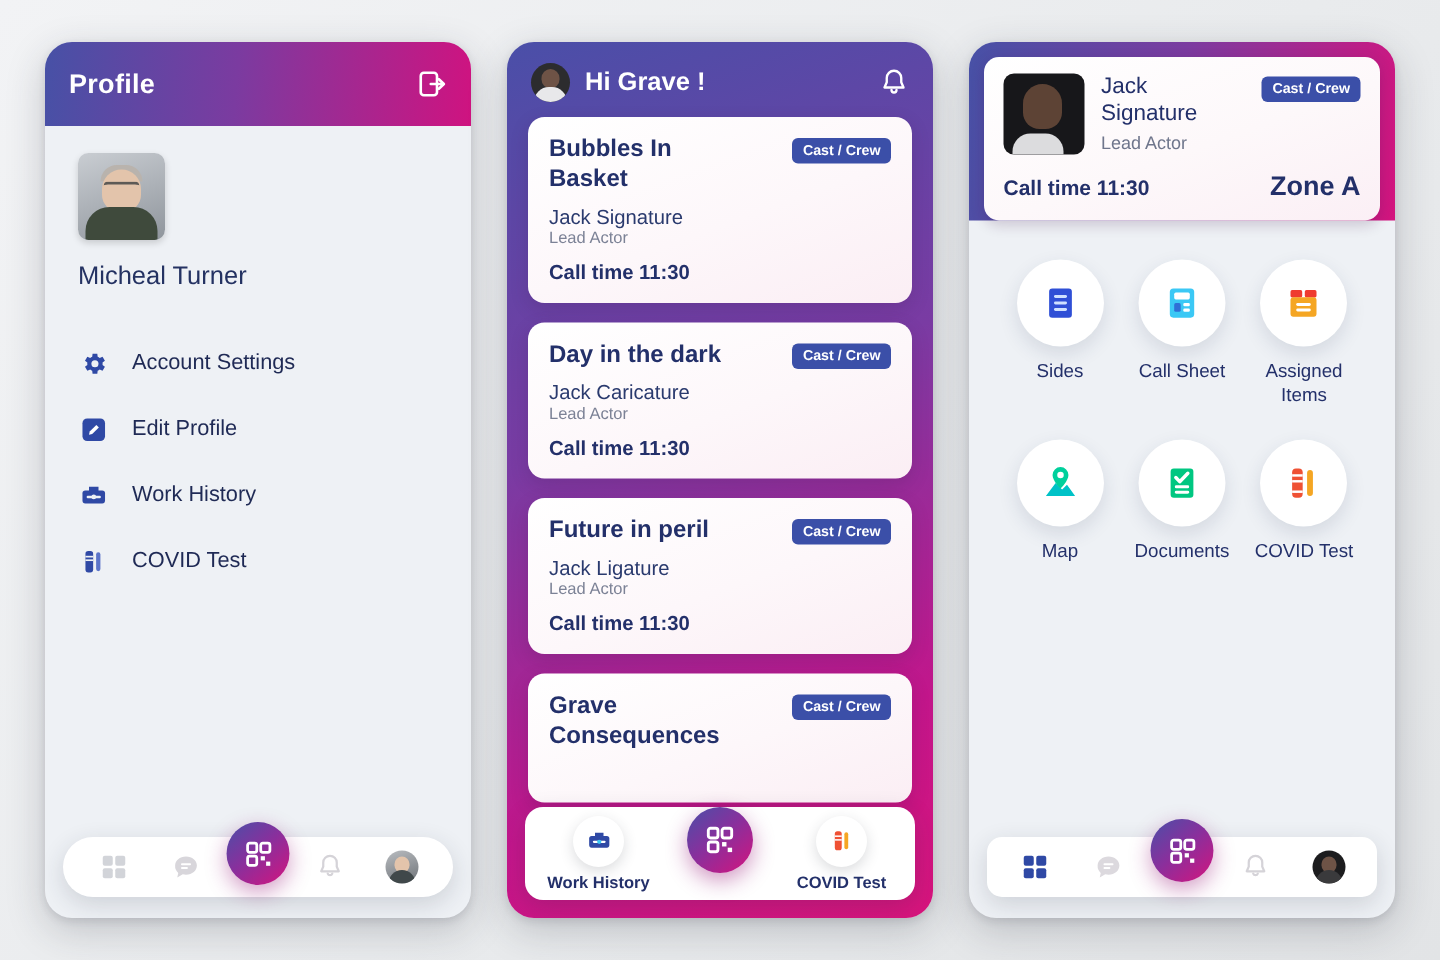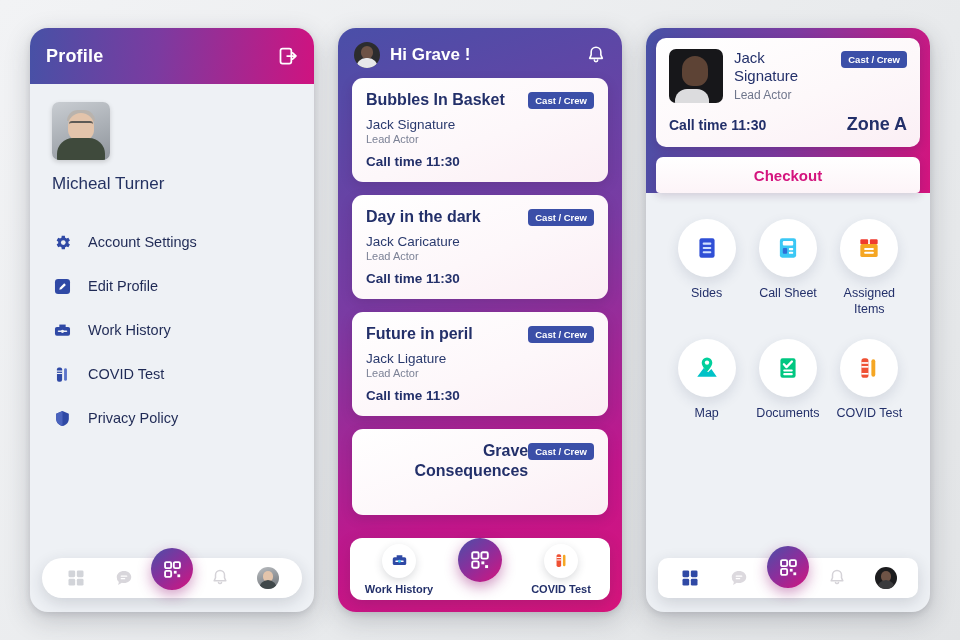--- a/index.html
+++ b/index.html
@@ -112,21 +112,21 @@
   .p2-av .b{position:absolute;left:50%;bottom:0;transform:translateX(-50%);width:22px;height:10px;border-radius:10px 10px 0 0;background:#e8e8ea;}
   .p2-greet { color:#fff; font-size:17px; font-weight:bold; flex:1; }
   .bell-ic { width:20px;height:20px; }
   .p2-list { padding: 0 14px; display:flex; flex-direction:column; gap:13px; }
   .job-card {
     background: linear-gradient(160deg,#ffffff 0%, #fdf7fa 55%, #fbeef4 100%);
     border-radius: 11px;
     padding: 12px 14px 13px 14px;
     box-shadow: 0 4px 12px rgba(60,20,70,.18);
   }
-  .job-row1 { display:flex; align-items:flex-start; justify-content:space-between; gap:0; }
+  .job-row1 { display:flex; align-items:flex-start; justify-content:space-between; gap:25px; }
   .job-title { font-size:16px; color:#23306a; font-weight:bold; line-height:1.25; max-width:170px; }
   .badge {
     background:#3b4fa8; color:#fff; font-size:9.5px; font-weight:bold;
     padding:3px 7px; border-radius:4px; white-space:nowrap; flex:0 0 auto; margin-top:2px;
   }
   .job-person { font-size:13.5px; color:#2a3a6e; margin-top:7px; }
   .job-role { font-size:11px; color:#7c8296; margin-top:1px; }
   .job-call { font-size:13.5px; color:#23306a; font-weight:bold; margin-top:9px; }
 
   
@@ -265,29 +265,20 @@
             <svg viewBox="0 0 24 24" width="19" height="19">
                 <rect x="5" y="3" width="6.5" height="18" rx="2.4" fill="#2f49a5"></rect>
                 <rect x="5" y="7" width="6.5" height="1.4" fill="#eef1f5"></rect>
                 <rect x="5" y="10" width="6.5" height="1.4" fill="#eef1f5"></rect>
                 <rect x="14" y="4" width="3.6" height="16" rx="1.8" fill="#5b74c9"></rect>
               </svg>
           </span>
           <span class="lbl">COVID Test</span>
         </div>
 
-        <div class="p1-item">
-          <span class="ic">
-            <svg viewBox="0 0 24 24" width="19" height="19">
-                <path d="M12 2.6 20 6v6.2c0 4.6-3.3 8.2-8 9.3-4.7-1.1-8-4.7-8-9.3V6z" fill="#2f49a5"></path>
-                <path d="M12 2.6V21.5c-4.7-1.1-8-4.7-8-9.3V6z" fill="#4a63bd"></path>
-              </svg>
-          </span>
-          <span class="lbl">Privacy Policy</span>
-        </div>
 
       </div>
     </div>
 
     <div class="navbar">
       <span class="nav-ic">
         <svg viewBox="0 0 24 24" width="20" height="20">
             <rect x="3" y="3" width="8" height="8" rx="1.6" fill="#d2d4d9"></rect>
             <rect x="13" y="3" width="8" height="8" rx="1.6" fill="#d2d4d9"></rect>
             <rect x="3" y="13" width="8" height="8" rx="1.6" fill="#d2d4d9"></rect>
@@ -364,21 +355,21 @@
       <div class="job-card">
         <div class="job-row1">
           <span class="job-title">Future in peril</span>
           <span class="badge">Cast / Crew</span>
         </div>
         <div class="job-person">Jack Ligature</div>
         <div class="job-role">Lead Actor</div>
         <div class="job-call">Call time 11:30</div>
       </div>
 
-      <div class="job-card" style="min-height:86px;text-align:right;">
+      <div class="job-card" style="min-height:86px;">
         <div class="job-row1">
           <span class="job-title">Grave Consequences</span>
           <span class="badge">Cast / Crew</span>
         </div>
       </div>
 
     </div>
 
     <div class="navbar2">
       <div class="nav2-item">
@@ -430,21 +421,20 @@
             <span class="p3-name">Jack Signature</span>
             <div class="p3-role">Lead Actor</div>
           </span>
           <span class="badge">Cast / Crew</span>
         </div>
         <div class="p3-brow">
           <span class="p3-call">Call time 11:30</span>
           <span class="p3-zone">Zone A</span>
         </div>
       </div>
-      <div class="checkout-btn">Checkout</div>
     </div>
 
     <div class="grid">
 
       <div class="grid-item">
         <span class="grid-circle">
           <svg viewBox="0 0 24 24" width="26" height="26">
               <rect x="5" y="3" width="14" height="18" rx="2" fill="#2f4fd6"></rect>
               <rect x="8" y="7" width="8" height="1.9" rx=".9" fill="#cfe0ff"></rect>
               <rect x="8" y="11" width="8" height="1.9" rx=".9" fill="#cfe0ff"></rect>

